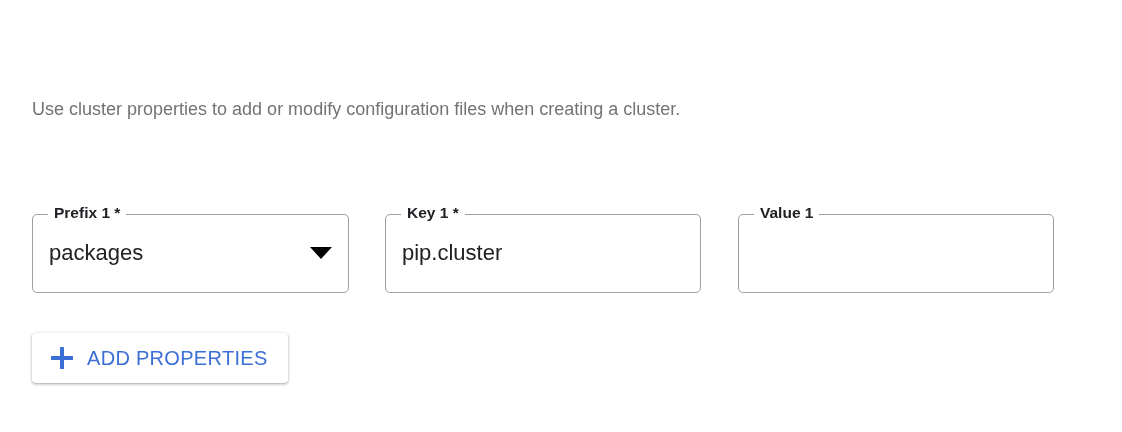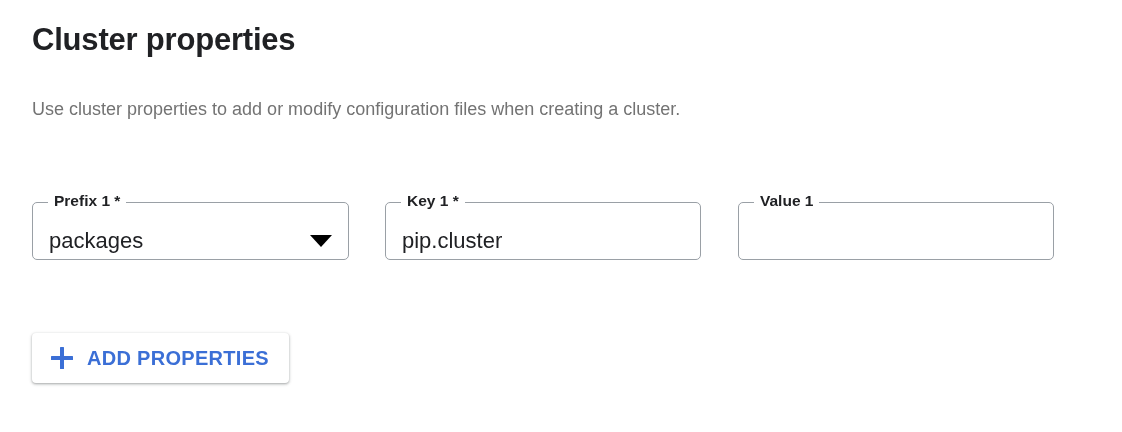--- a/index.html
+++ b/index.html
@@ -52,22 +52,22 @@
   
   .fields-row {
     position: absolute;
     left: 32px;
     top: 202px;
     height: 82px;
   }
 
   .field {
     position: absolute;
-    top: 0;
-    height: 58px;
+    top: 12px;
+    height: 79px;
     box-sizing: border-box;
   }
 
   .field-outline {
     position: absolute;
     inset: 0;
     border: 1.5px solid #9aa0a6;
     border-radius: 5px;
     box-sizing: border-box;
     pointer-events: none;
@@ -164,32 +164,31 @@
   .plus-icon::after {
     top: 9px;
     left: 0;
     height: 4px;
     width: 22px;
   }
 
   .add-button-label {
     font-size: 20px;
     line-height: 24px;
-    font-weight: 700;
+    font-weight: 400;
     letter-spacing: 0.3px;
     color: #3b6fd6;
     white-space: nowrap;
   }
 </style>
 </head>
 <body>
 
 <div class="page">
 
-  <h1 class="page-title">Cluster properties</h1>
 
   <p class="page-subtitle">Use cluster properties to add or modify configuration files when creating a cluster.</p>
 
   <div class="fields-row">
 
     <div class="field field-select" id="field-prefix">
       <div class="field-outline"></div>
       <span class="field-label">Prefix 1 *</span>
       <span class="field-value">packages</span>
       <span class="dropdown-arrow"></span>

